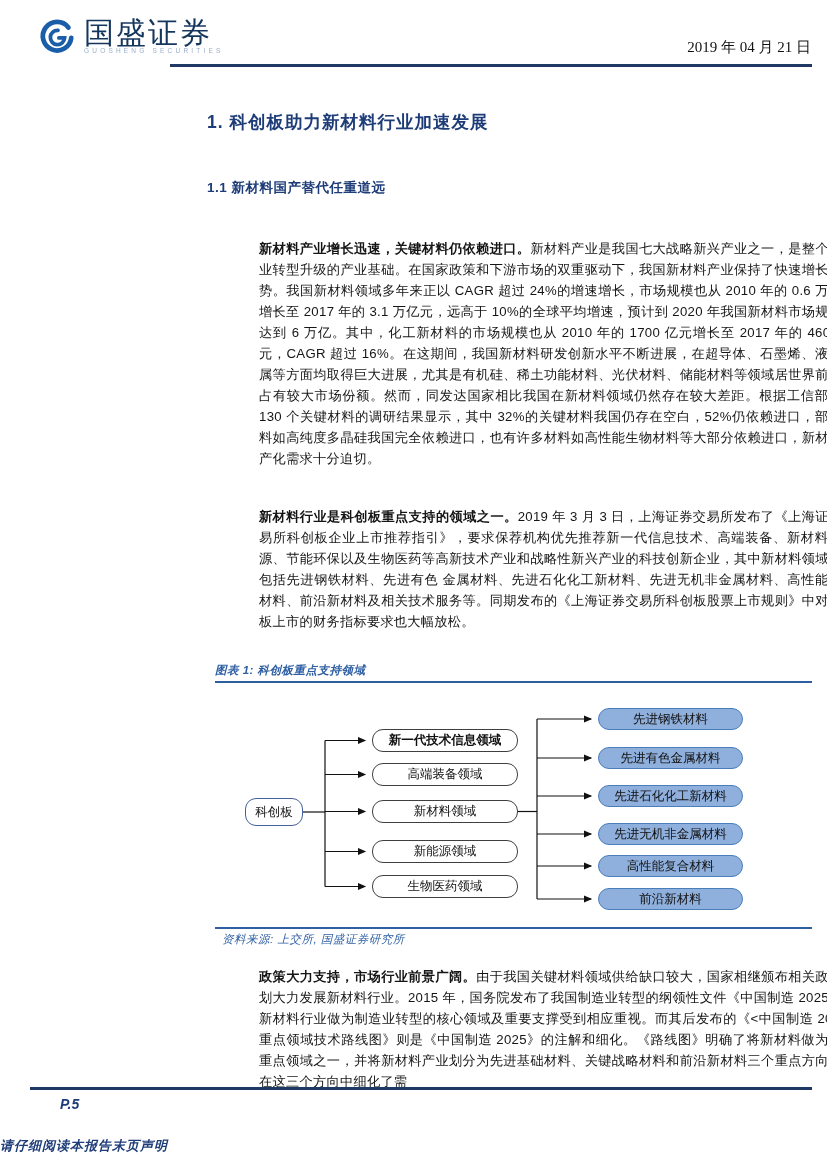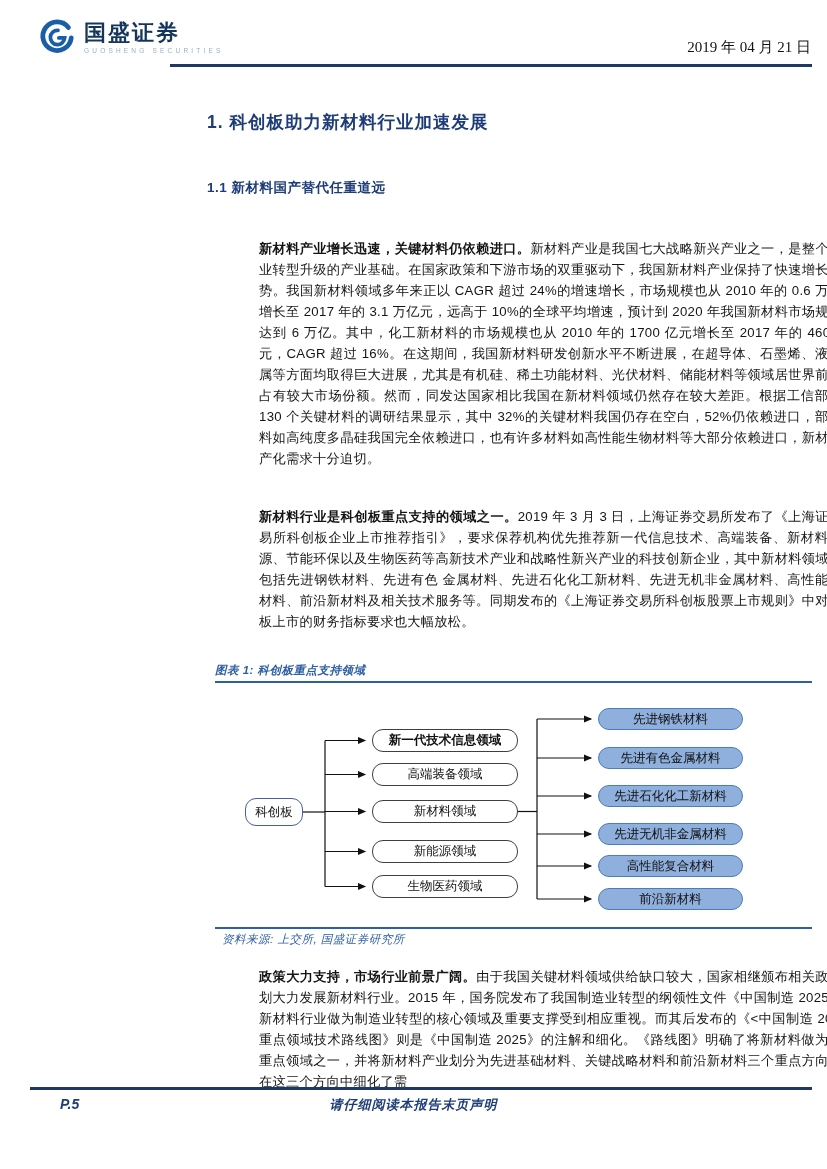--- a/index.html
+++ b/index.html
@@ -8,21 +8,21 @@
     width:827px;height:1169px;
     background:#ffffff;
     font-family:"Liberation Sans","DejaVu Sans",sans-serif;
     color:#1a1a1a;
     overflow:hidden;
   }
   
   .logo{position:absolute;left:38px;top:18px;display:flex;align-items:center;}
   .logo-icon{width:38px;height:38px;margin-right:8px;}
   .brand{display:flex;flex-direction:column;}
-  .brand-cn{font-size:22px;font-weight:700;color:#14355c;letter-spacing:2px;line-height:26px;}
+  .brand-cn{font-size:30px;font-weight:400;color:#14355c;letter-spacing:2px;line-height:26px;}
   .brand-en{font-size:6.5px;letter-spacing:3.2px;color:#9aaecb;margin-top:1px;}
   .report-date{
     position:absolute;right:16px;top:38px;
     font-family:"Liberation Serif","DejaVu Serif",serif;
     font-size:15px;color:#111;
   }
   .header-rule{position:absolute;left:170px;top:64px;width:642px;height:3px;background:#1f3864;}
   
   .h1{
     position:absolute;left:207px;top:110px;width:600px;
@@ -67,21 +67,21 @@
   .dbox-right{left:383px;width:145px;height:22px;border:1px solid #4a7ebb;background:#8fafdc;}
   .m0{top:31px;font-weight:bold;} .m1{top:65px;} .m2{top:102px;} .m3{top:142px;} .m4{top:177px;}
   .r0{top:10px;} .r1{top:49px;} .r2{top:87px;} .r3{top:125px;} .r4{top:157px;text-align:right;} .r5{top:190px;}
   
   .footer-rule{position:absolute;left:30px;top:1087px;width:782px;height:3px;background:#1f3864;}
   .page-num{
     position:absolute;left:60px;top:1096px;
     font-size:14px;font-weight:bold;font-style:italic;color:#1e3c78;
   }
   .footer-note{
-    position:absolute;left:0;top:1096px;width:827px;text-align:center;
+    position:absolute;left:0;top:1137px;width:827px;text-align:left;
     font-size:13px;font-weight:bold;font-style:italic;color:#1e3c78;letter-spacing:1px;
   }
 </style>
 </head>
 <body>
 
 <div class="page">
 
   <div class="logo">
     <svg class="logo-icon" viewBox="0 0 40 40">

